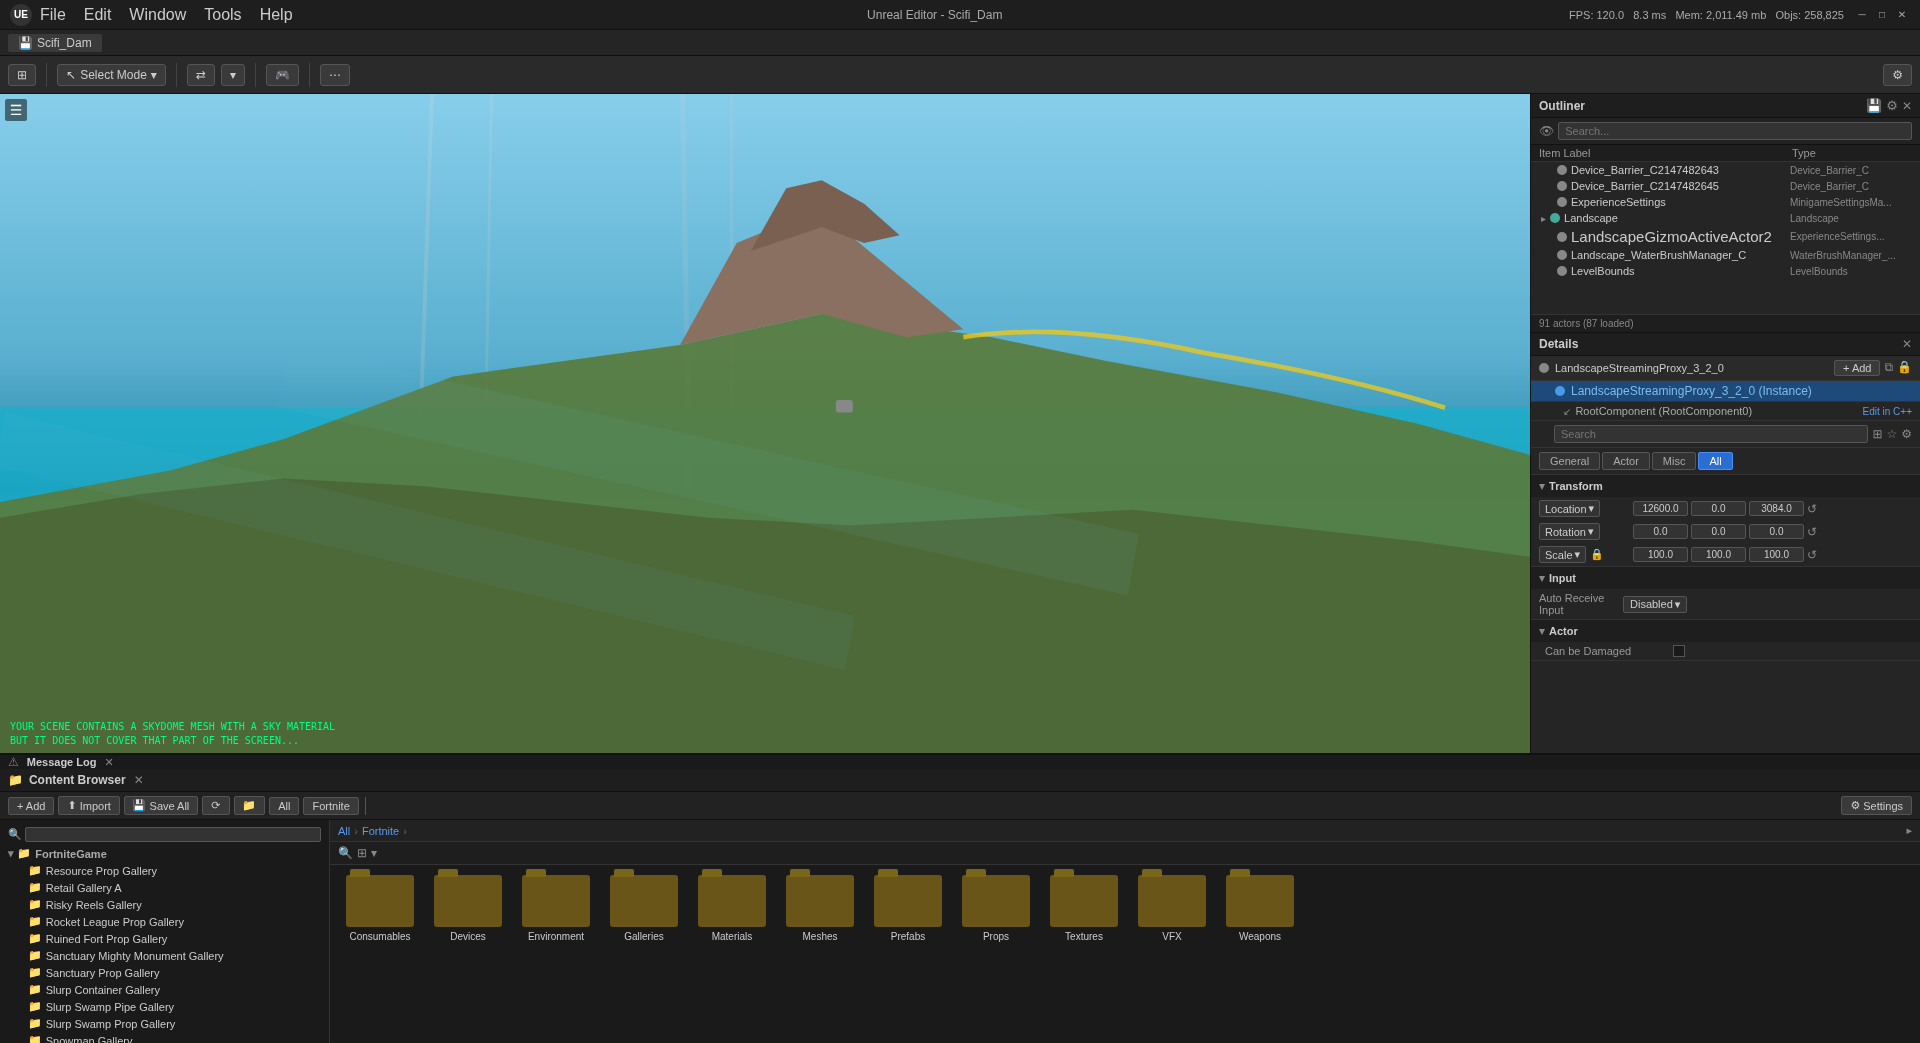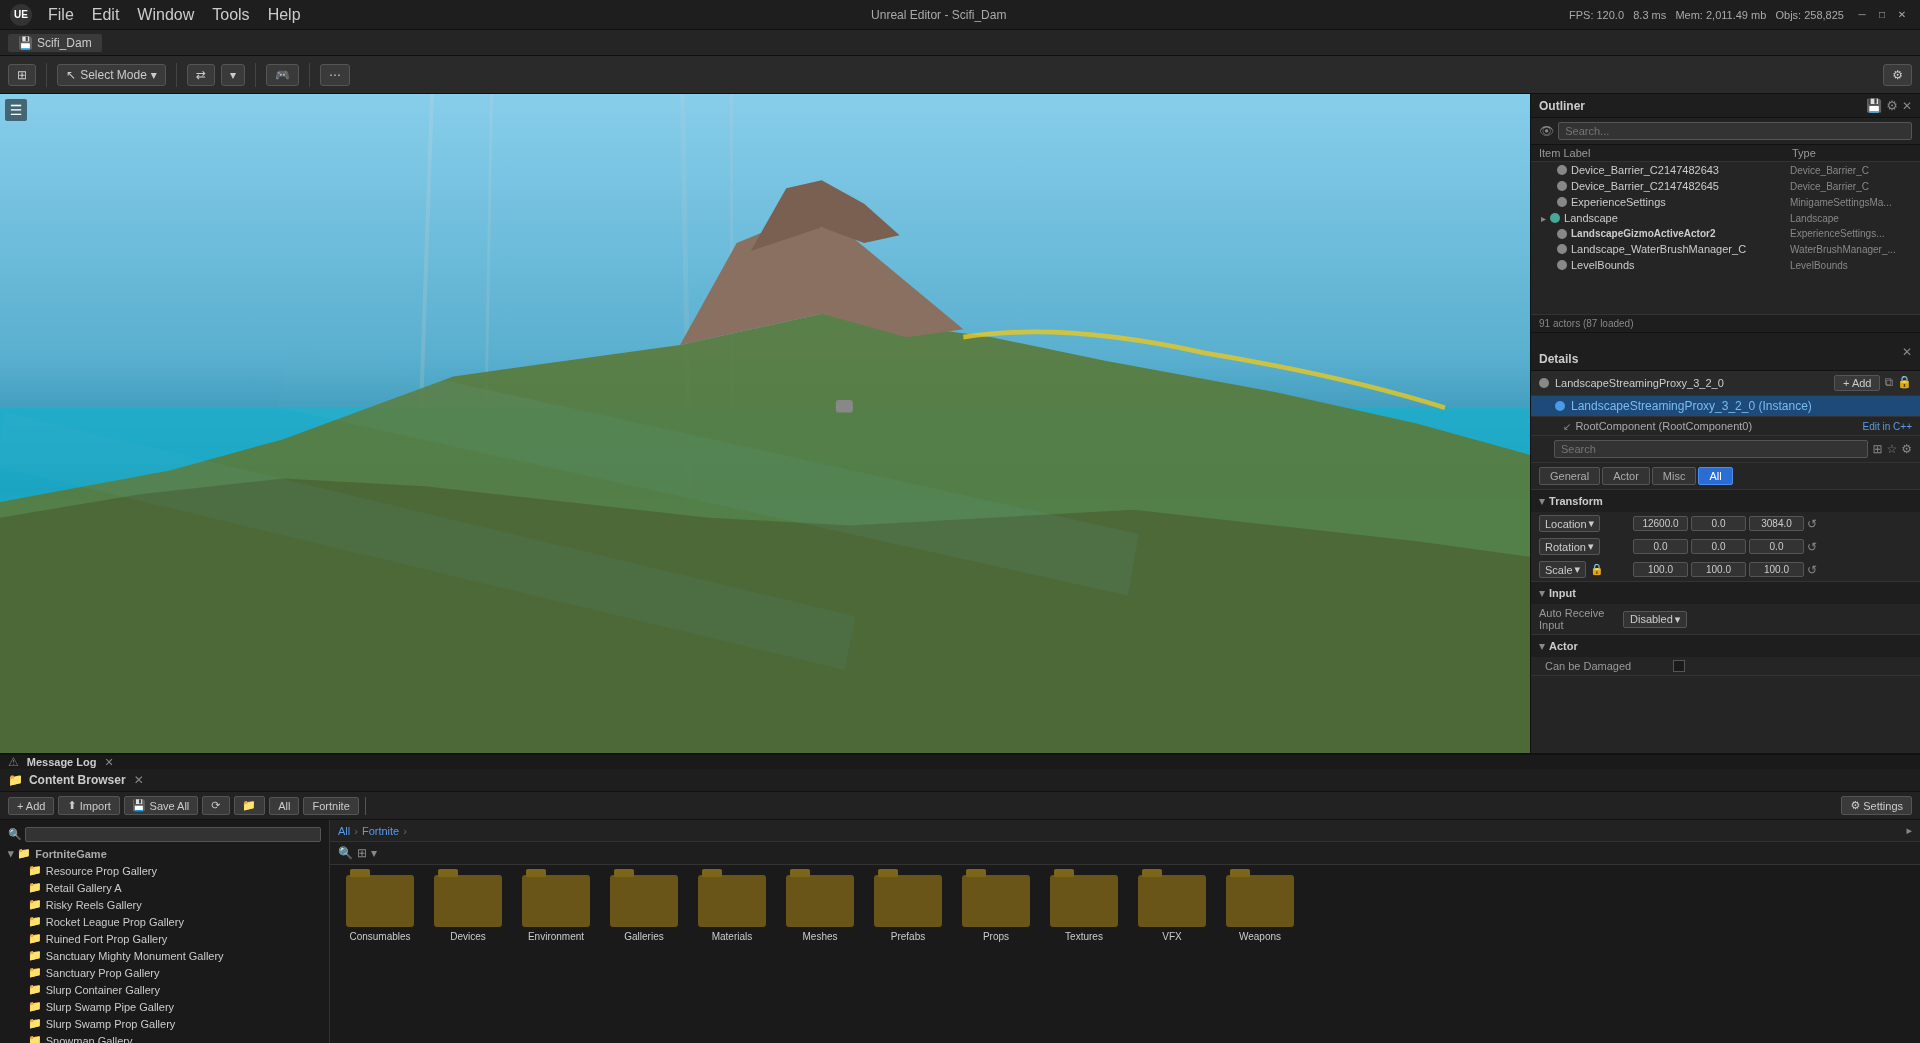--- a/index.html
+++ b/index.html
@@ -1,20 +1,20 @@
 <!DOCTYPE html>
 <html><head>
   <meta charset="utf-8">
   <style>
     * { box-sizing: border-box; margin: 0; padding: 0; }
     body { width: 1920px; height: 1043px; background: #1a1a1a; font-family: 'Segoe UI', Arial, sans-serif; font-size: 12px; color: #ccc; overflow: hidden; }
 
     
     #titlebar { display: flex; align-items: center; justify-content: space-between; background: #1e1e1e; height: 30px; padding: 0 10px; border-bottom: 1px solid #111; }
-    #titlebar-left { display: flex; align-items: center; gap: 8px; }
+    #titlebar-left { display: flex; align-items: center; }
     #titlebar-logo { width: 22px; height: 22px; background: #333; border-radius: 50%; display: flex; align-items: center; justify-content: center; color: #fff; font-size: 10px; font-weight: bold; }
     #titlebar-menus { display: flex; gap: 2px; }
     #titlebar-menus span { padding: 2px 8px; cursor: pointer; color: #ccc; font-size: 16px; }
     #titlebar-center { color: #aaa; font-size: 12px; }
     #titlebar-right { display: flex; align-items: center; gap: 10px; }
     #fps-info { color: #aaa; font-size: 11px; }
     #window-controls { display: flex; gap: 4px; }
     #window-controls span { width: 16px; height: 16px; display: flex; align-items: center; justify-content: center; cursor: pointer; color: #aaa; font-size: 10px; }
 
     
@@ -52,21 +52,21 @@
     #outliner-search { display: flex; align-items: center; gap: 4px; padding: 4px 8px; background: #222; border-bottom: 1px solid #111; }
     #outliner-search input { flex: 1; background: #333; border: 1px solid #555; color: #ccc; padding: 2px 6px; font-size: 11px; border-radius: 2px; }
     #outliner-columns { display: flex; align-items: center; padding: 2px 8px; background: #1e1e1e; border-bottom: 1px solid #333; font-size: 11px; color: #999; }
     #outliner-items { flex: 1; overflow-y: auto; }
     .outliner-item { display: flex; align-items: center; padding: 2px 10px; font-size: 11px; cursor: pointer; }
     #outliner-count { padding: 3px 8px; font-size: 10px; color: #888; background: #1e1e1e; border-top: 1px solid #333; }
 
     
     #details { height: 420px; display: flex; flex-direction: column; }
     #details-header { display: flex; align-items: center; justify-content: space-between; background: #1e1e1e; padding: 4px 8px; border-bottom: 1px solid #111; }
-    #details-title { font-size: 12px; color: #ccc; font-weight: bold; margin-top: 15px; }
+    #details-title { font-size: 12px; color: #ccc; font-weight: bold; }
     #details-object { display: flex; align-items: center; padding: 4px 8px; background: #2a2a2a; border-bottom: 1px solid #333; gap: 6px; }
     #details-object-dot { width: 10px; height: 10px; border-radius: 50%; background: #888; flex-shrink: 0; }
     #details-object-name { color: #ccc; font-size: 11px; flex: 1; }
     #details-instance { display: flex; align-items: center; padding: 3px 8px 3px 24px; background: #1e4a7a; border-bottom: 1px solid #333; gap: 6px; }
     #details-instance-dot { width: 10px; height: 10px; border-radius: 50%; background: #4a9ae8; flex-shrink: 0; }
     #details-instance-name { color: #7abcf0; font-size: 12px; }
     #details-root { display: flex; align-items: center; justify-content: space-between; padding: 3px 8px 3px 32px; border-bottom: 1px solid #333; font-size: 11px; color: #aaa; }
     #details-search { display: flex; align-items: center; padding: 4px 8px; gap: 4px; border-bottom: 1px solid #333; }
     #details-search input { flex: 1; background: #333; border: 1px solid #555; color: #ccc; padding: 2px 6px; font-size: 11px; border-radius: 2px; margin-left: 15px; }
     #details-filter-tabs { display: flex; gap: 2px; padding: 4px 8px; border-bottom: 1px solid #333; }
@@ -211,20 +211,24 @@
           <line x1="200" y1="180" x2="800" y2="300" stroke="rgba(100,180,200,0.3)" stroke-width="40" opacity="0.3"></line>
           <line x1="0" y1="220" x2="600" y2="350" stroke="rgba(100,180,200,0.3)" stroke-width="35" opacity="0.25"></line>
 
           <rect x="590" y="195" width="12" height="8" fill="#888" rx="2"></rect>
         </svg>
 
         <div id="viewport-top-bar">
           <div id="hamburger-btn">☰</div>
         </div>
 
+        <div id="viewport-warning">
+          <div>YOUR SCENE CONTAINS A SKYDOME MESH WITH A SKY MATERIAL</div>
+          <div>BUT IT DOES NOT COVER THAT PART OF THE SCREEN...</div>
+        </div>
       </div>
     </div>
 
     <div id="right-panel">
 
       <div id="outliner">
         <div id="outliner-header">
           <span id="outliner-title">Outliner</span>
           <div style="display:flex;gap:4px;align-items:center;">
             <span style="cursor:pointer;color:#888;font-size:13px;">💾</span>
@@ -271,21 +275,21 @@
       <span style="color:#888;font-size:10px;">▸</span>
       <div style="width:10px;height:10px;border-radius:50%;background:#4a9;flex-shrink:0;"></div>
       <span style="overflow:hidden;text-overflow:ellipsis;white-space:nowrap;font-size:11px;color:#ccc;">Landscape</span>
     </div>
     <span style="min-width:120px;color:#888;font-size:10px;overflow:hidden;text-overflow:ellipsis;white-space:nowrap;">Landscape</span>
   </div>
             <div class="outliner-item">
     <div style="display:flex;align-items:center;gap:4px;flex:1;min-width:0;">
       <span style="width:12px;display:inline-block;"></span>
       <div style="width:10px;height:10px;border-radius:50%;background:#888;flex-shrink:0;"></div>
-      <span style="overflow:hidden;text-overflow:ellipsis;white-space:nowrap;font-size:10px;color:#ccc;font-weight:bold;">LandscapeGizmoActiveActor2</span>
+      <span style="overflow:hidden;text-overflow:ellipsis;white-space:nowrap;font-size:15px;color:#ccc;">LandscapeGizmoActiveActor2</span>
     </div>
     <span style="min-width:120px;color:#888;font-size:10px;overflow:hidden;text-overflow:ellipsis;white-space:nowrap;">ExperienceSettings...</span>
   </div>
             <div class="outliner-item">
     <div style="display:flex;align-items:center;gap:4px;flex:1;min-width:0;">
       <span style="width:12px;display:inline-block;"></span>
       <div style="width:10px;height:10px;border-radius:50%;background:#888;flex-shrink:0;"></div>
       <span style="overflow:hidden;text-overflow:ellipsis;white-space:nowrap;font-size:11px;color:#ccc;">Landscape_WaterBrushManager_C</span>
     </div>
     <span style="min-width:120px;color:#888;font-size:10px;overflow:hidden;text-overflow:ellipsis;white-space:nowrap;">WaterBrushManager_...</span>

